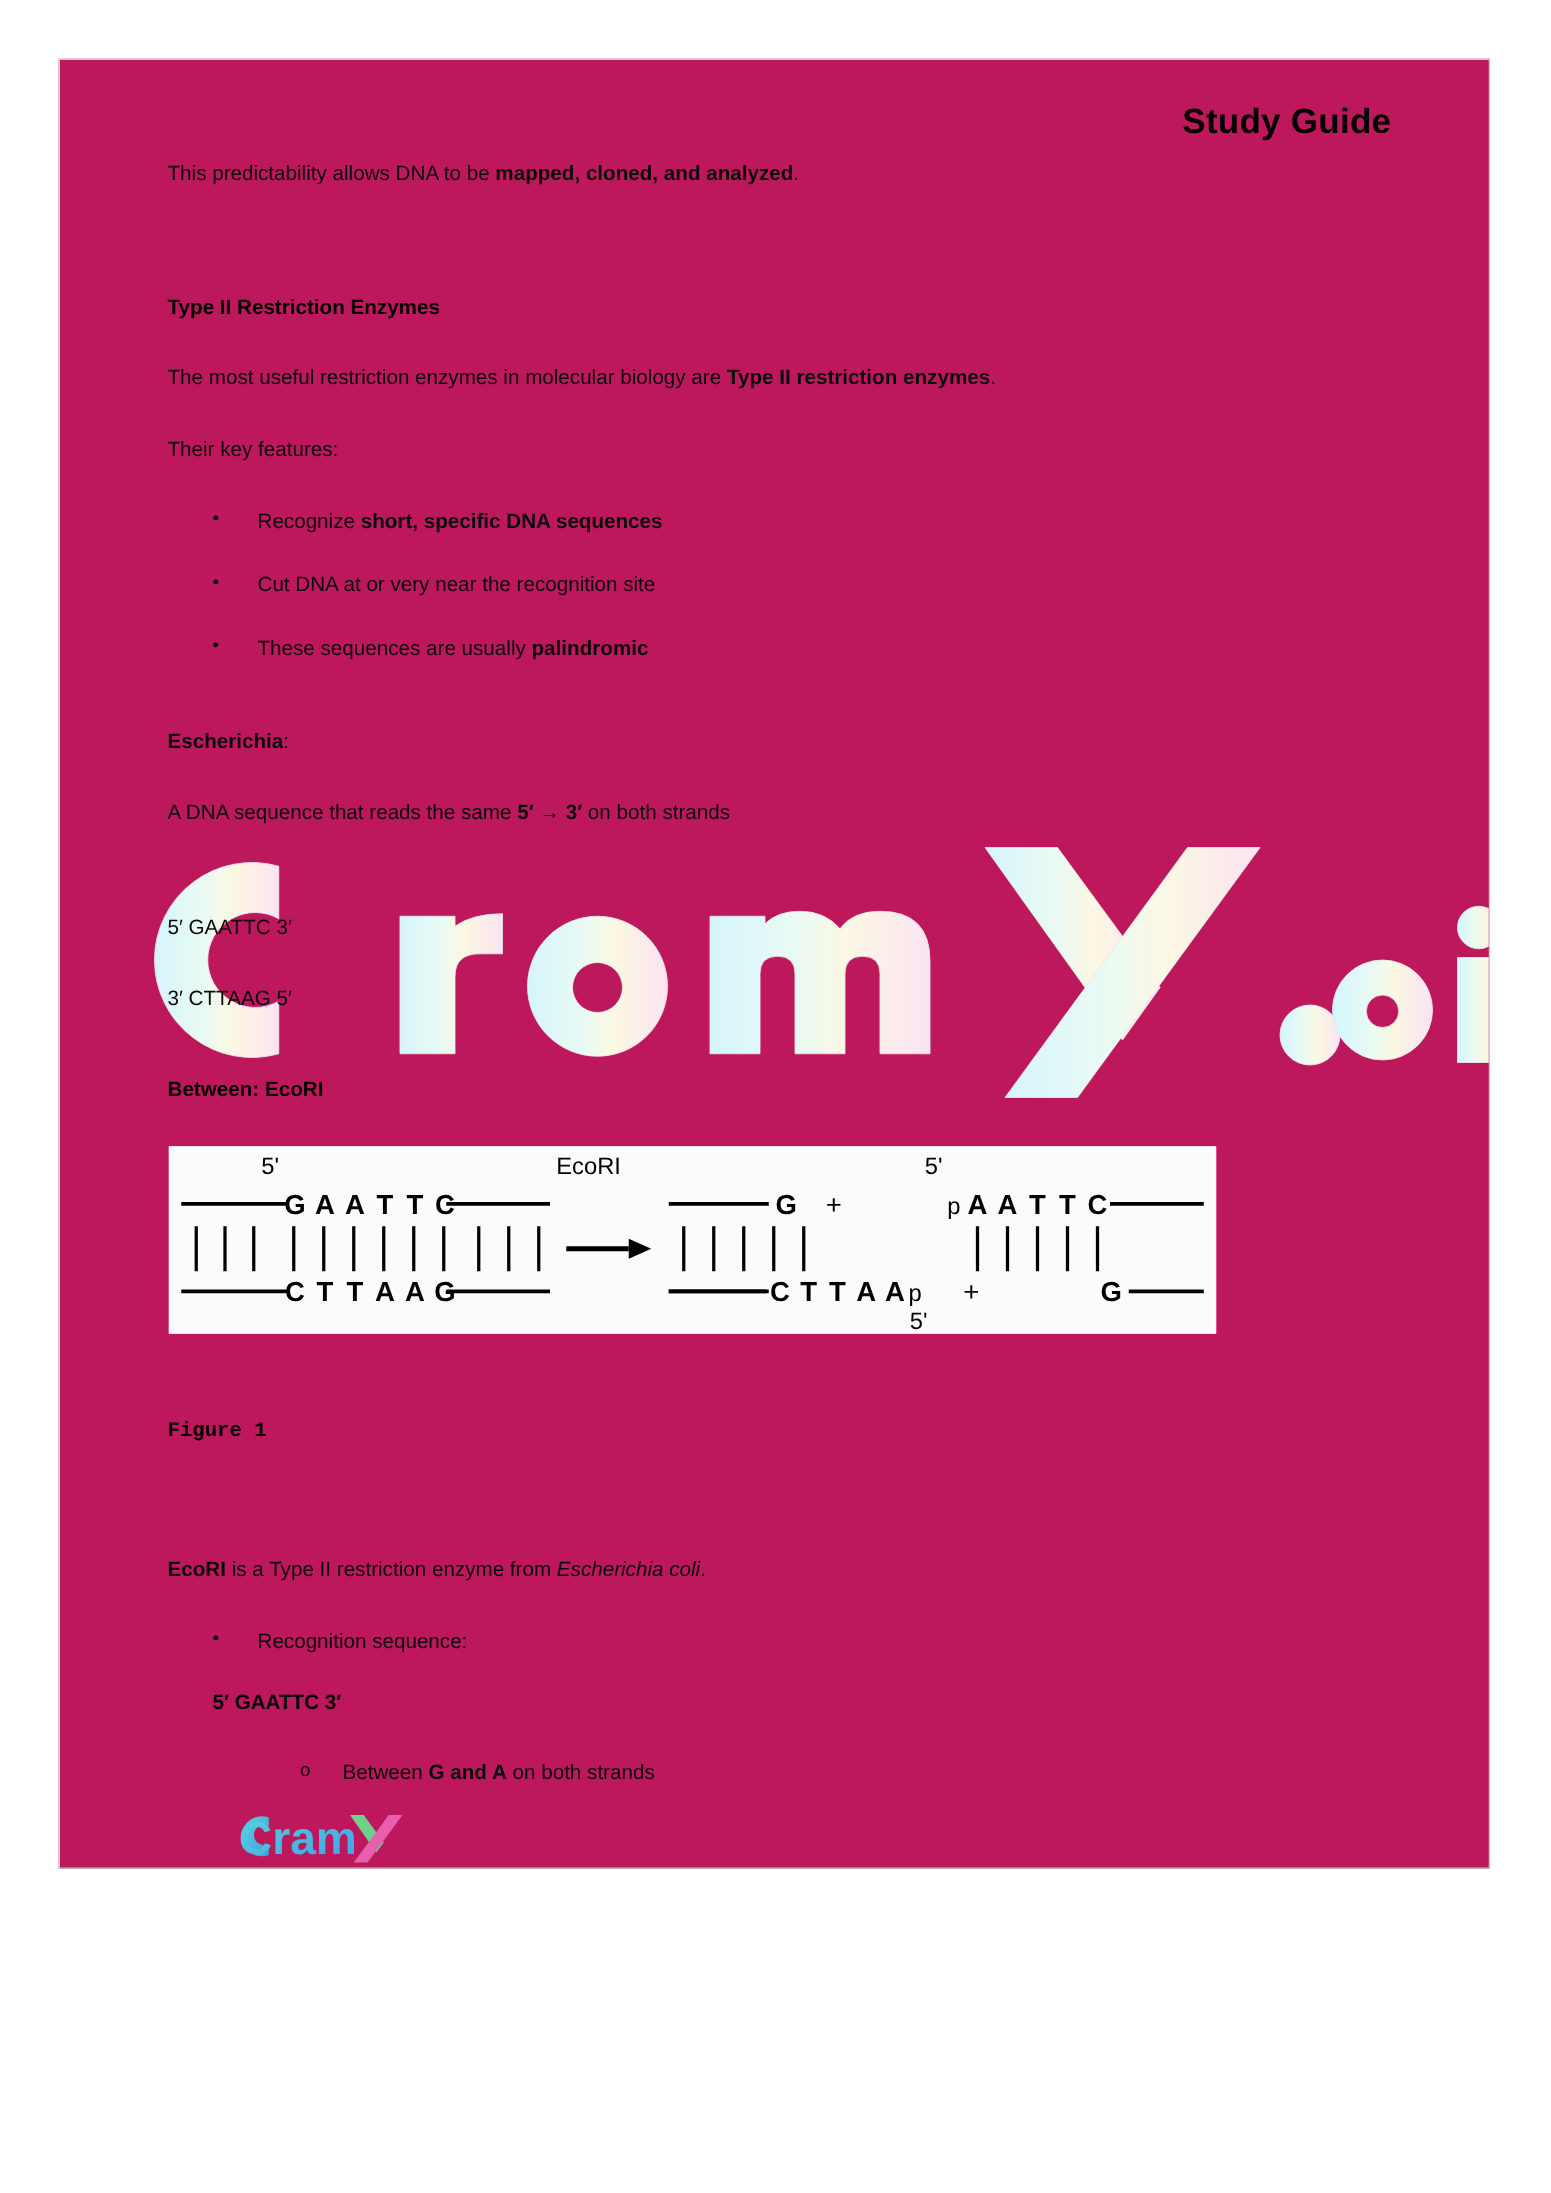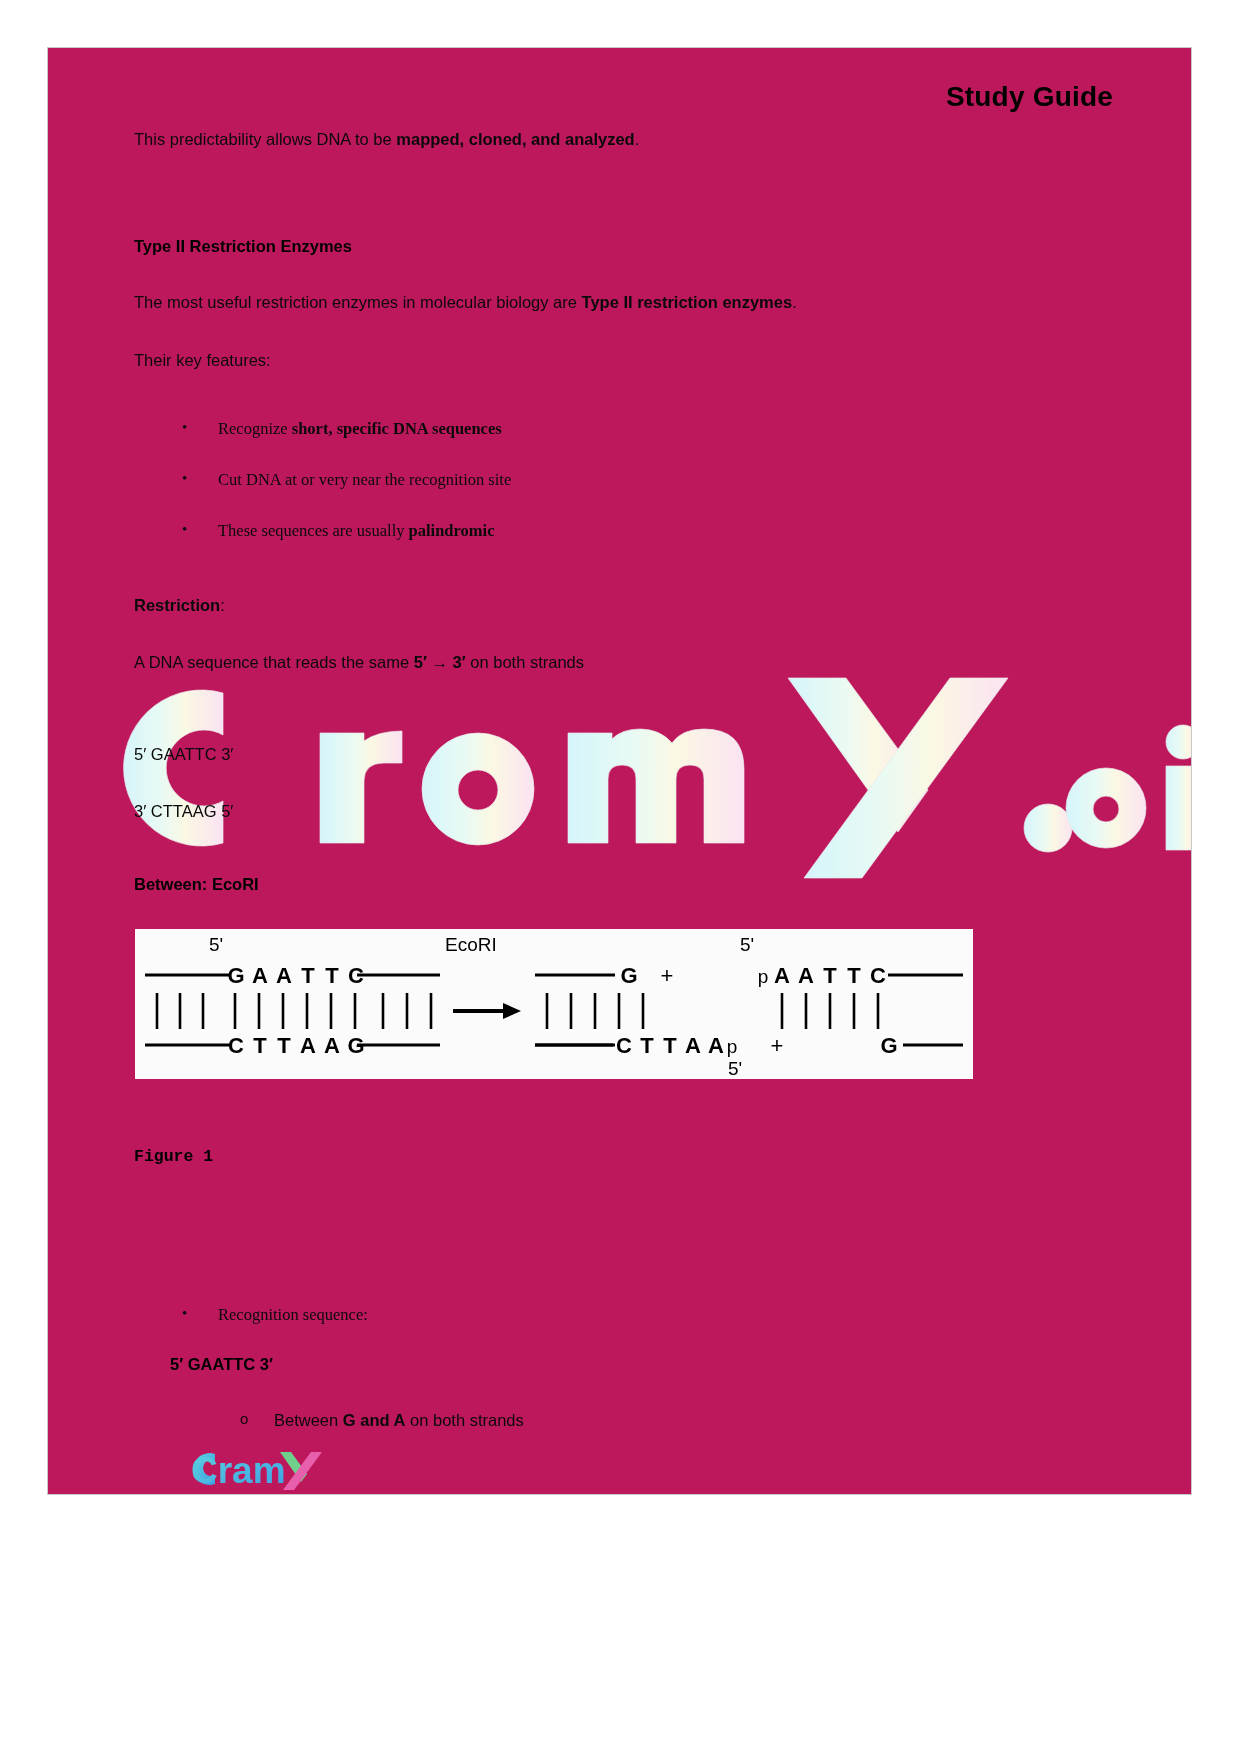--- a/index.html
+++ b/index.html
@@ -77,23 +77,22 @@
 
   .heading {
     font-size: 16.5px;
     font-weight: bold;
     color: #000000;
     margin: 0;
   }
 
   ul.bullets {
     list-style: none;
-    margin: 12px;
+    margin: 0;
     padding: 0;
-    font-family: Liberation Serif, serif;
   }
   ul.bullets > li {
     position: relative;
     padding-left: 72px;
     font-size: 16.5px;
     line-height: 1.35;
     color: #0a0a0a;
     margin-bottom: 29px;
   }
   ul.bullets > li:before {
@@ -224,21 +223,21 @@
       <div class="spacer-md"></div>
 
       <ul class="bullets">
         <li><span>Recognize </span><b>short, specific DNA sequences</b><span></span></li>
         <li><span>Cut DNA at or very near the recognition site</span><b></b><span></span></li>
         <li><span>These sequences are usually </span><b>palindromic</b><span></span></li>
       </ul>
 
       <div class="spacer-sm"></div>
 
-      <p class="para"><b>Restriction</b><span>:</span></p>
+      <p class="para"><b>Escherichia</b><span>:</span></p>
 
       <div class="spacer-md"></div>
 
       <p class="para"><span>A DNA sequence that reads the same </span><b>5′ → 3′</b><span> on both strands</span></p>
 
       <div class="spacer-md"></div>
 
 
       <div class="spacer-md"></div>
 
@@ -360,20 +359,21 @@
         </svg>
       </div>
 
       <div class="spacer-lg"></div>
 
       <p class="figure-caption">Figure 1</p>
 
       <div class="spacer-lg"></div>
       <div class="spacer-sm"></div>
 
+      <p class="para"><b>EcoRI</b><span> is a Type II restriction enzyme from </span><i>Escherichia coli</i><span>.</span></p>
 
       <div class="spacer-md"></div>
 
       <ul class="bullets">
         <li>Recognition sequence:</li>
       </ul>
 
       <p class="heading" style="margin-left:36px;">5′ GAATTC 3′</p>
 
       <div class="spacer-md"></div>

